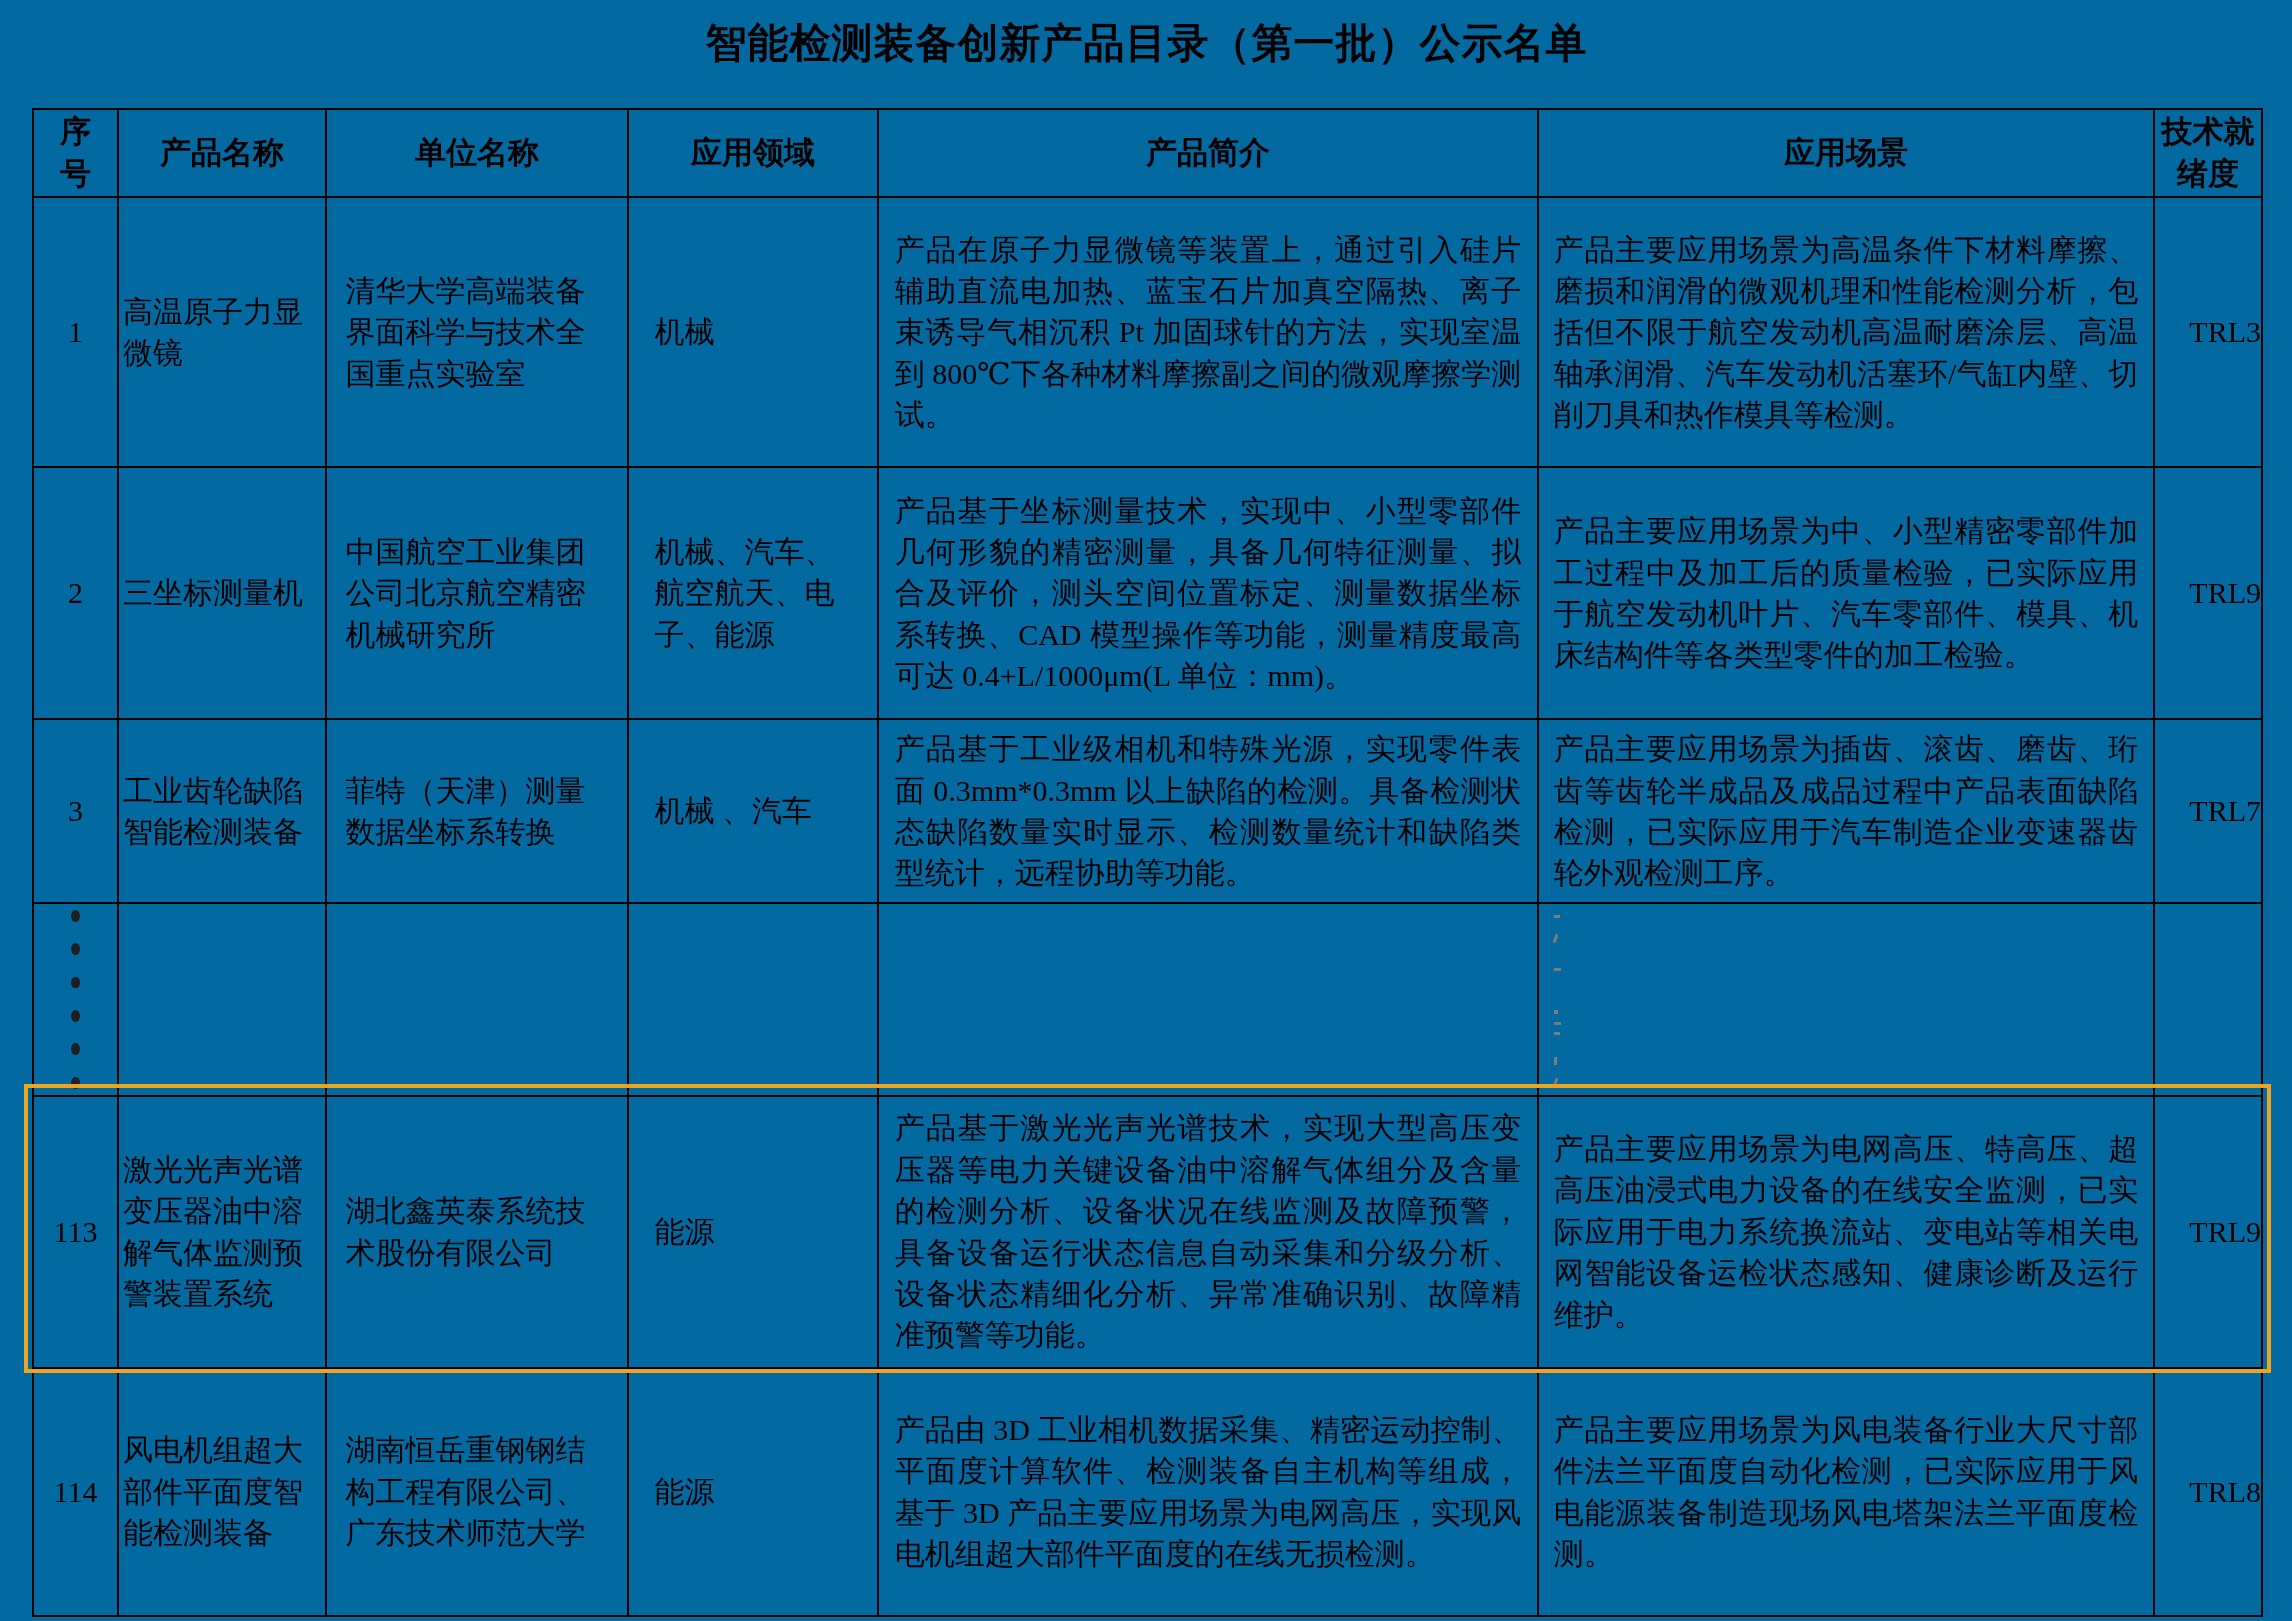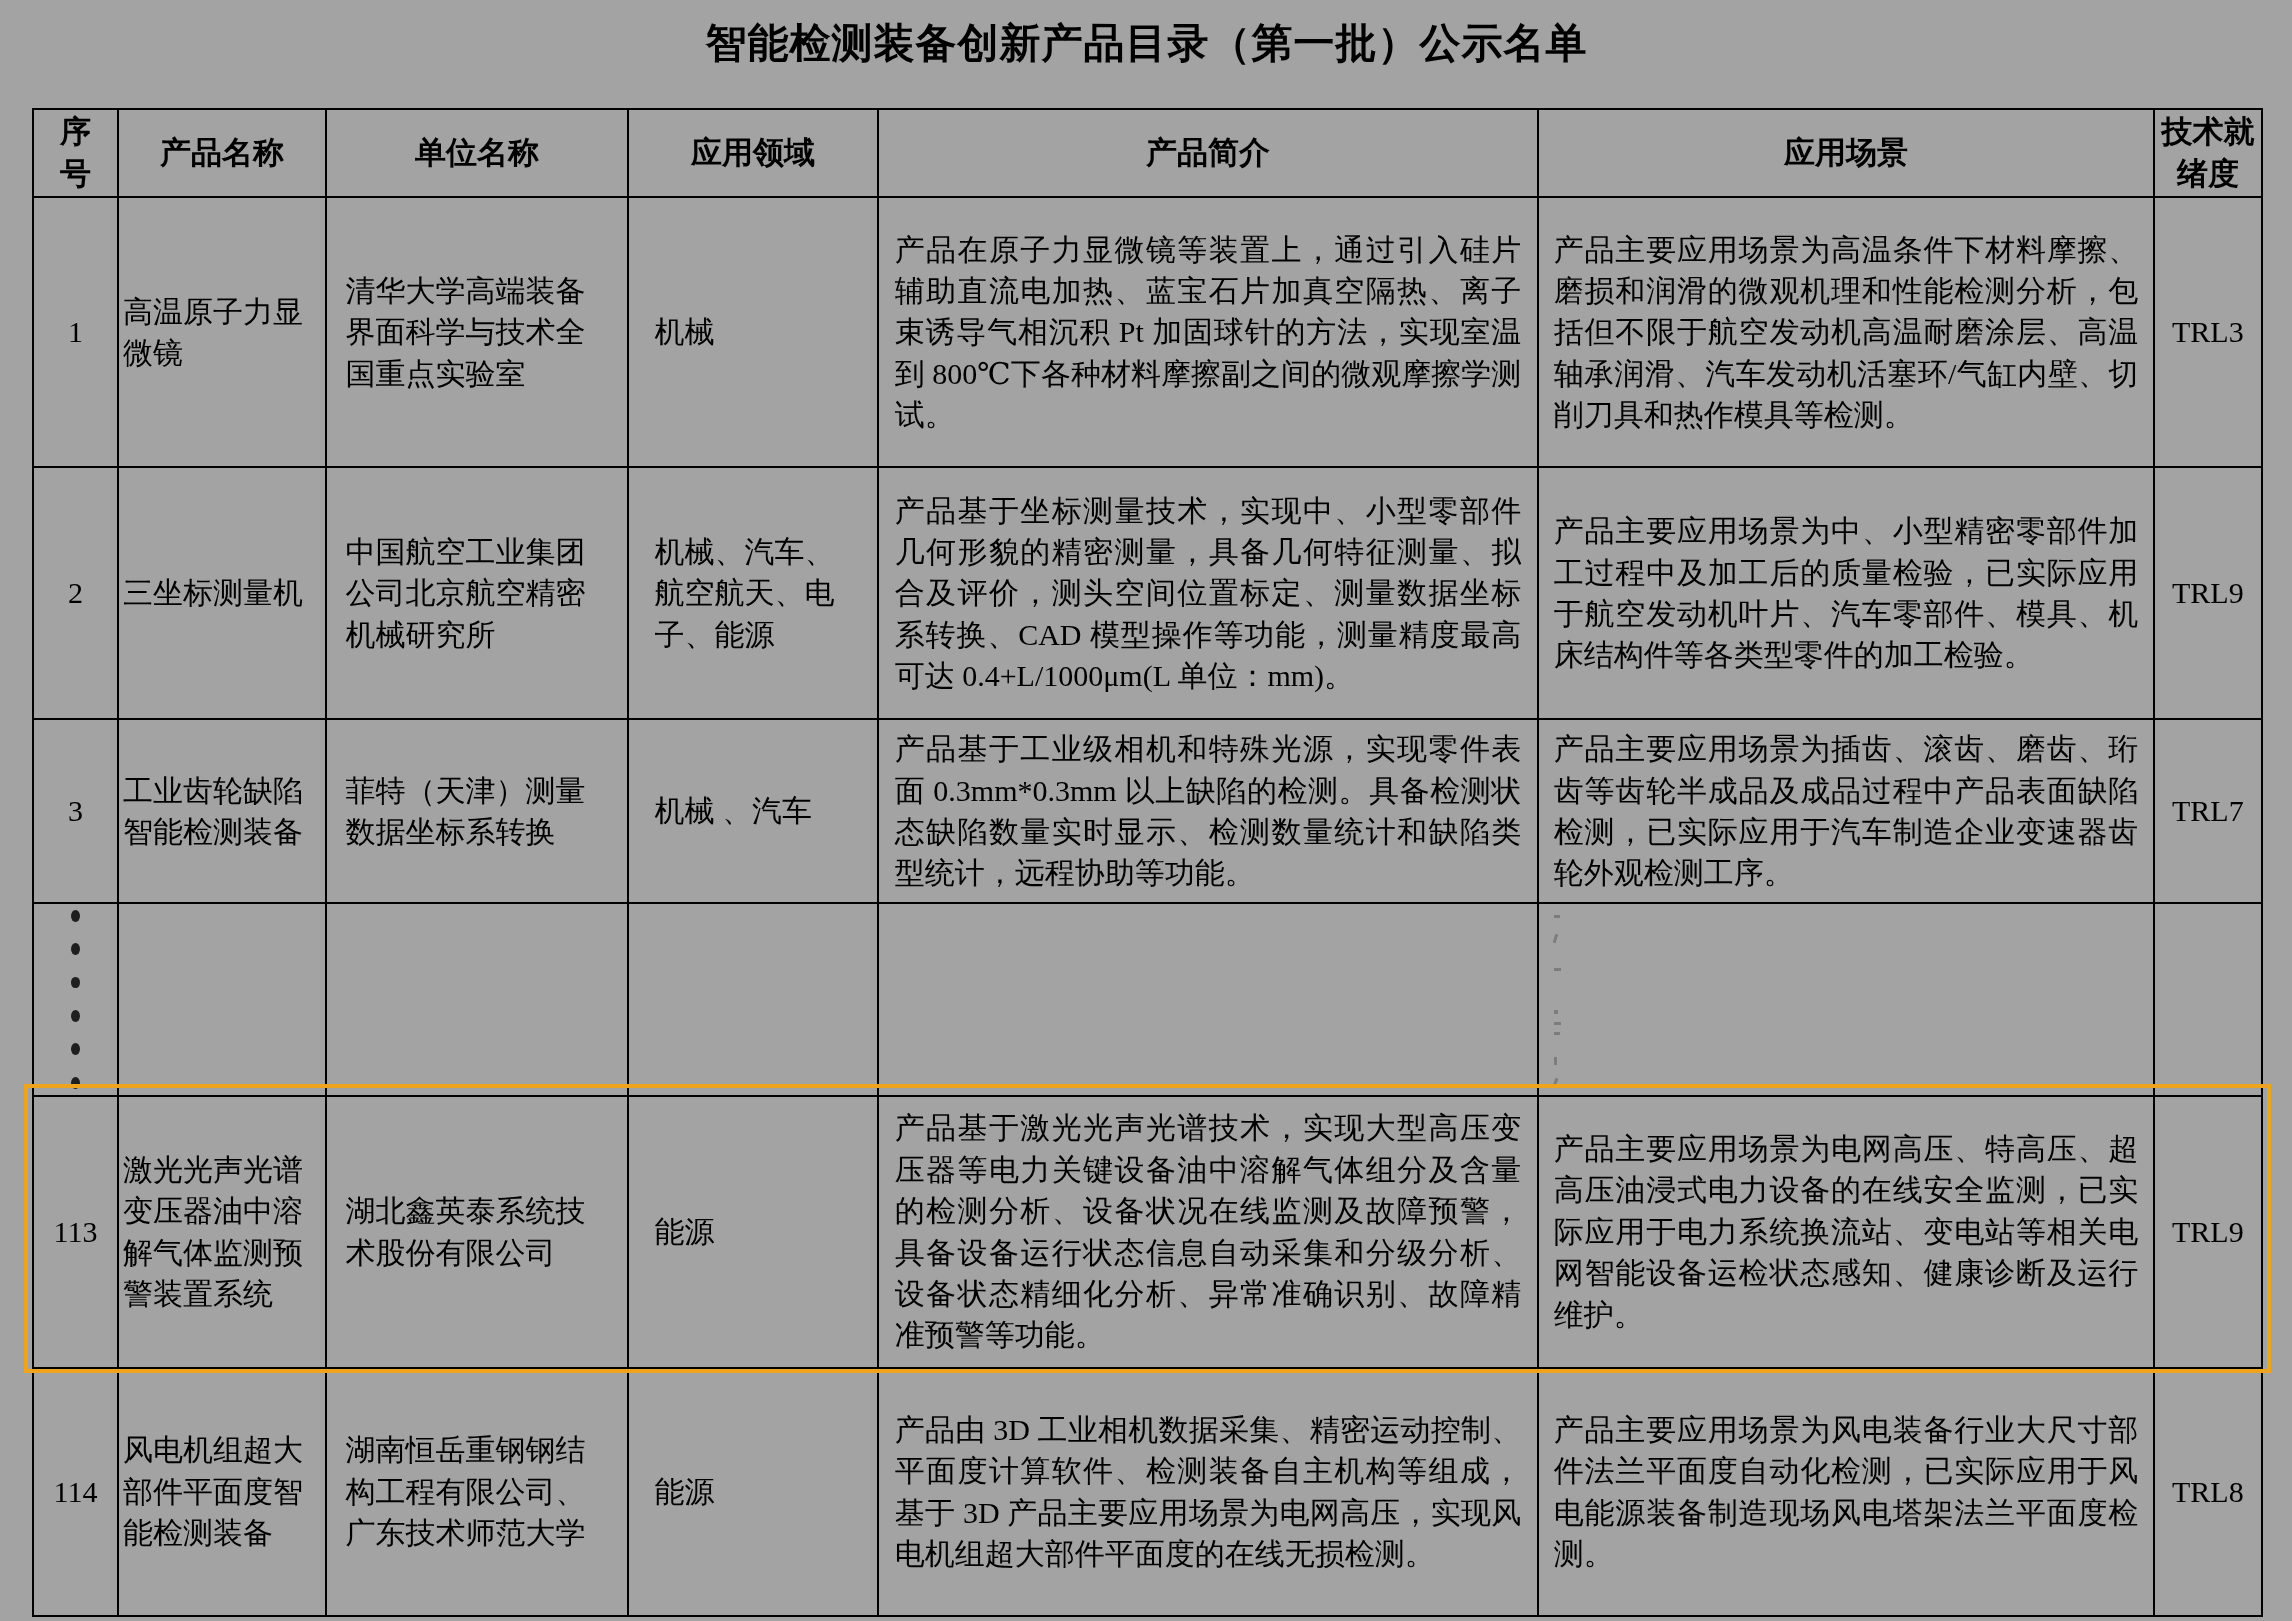--- a/index.html
+++ b/index.html
@@ -1,18 +1,18 @@
 <!DOCTYPE html>
 <html><head>
 <meta charset="utf-8">
 <style>
   * { margin:0; padding:0; box-sizing:border-box; }
   html,body { background:#ffffff; }
   .page {
-    position:relative; width:2293px; height:1621px; background:#a3a3a3;
+    position:relative; width:2293px; height:1621px; background:#0369a1;
     font-family:"Liberation Serif","DejaVu Serif",serif; color:#000;
   }
   .doc-title {
     position:absolute; top:15.7px; left:0; width:100%;
     text-align:center; font-size:41px; font-weight:700; letter-spacing:1px;
   }
   table.catalog {
     position:absolute; left:32px; top:108px; width:2228px;
     border-collapse:collapse; table-layout:fixed;
     border:2.9px solid #000;
@@ -28,21 +28,21 @@
   
   tr.rh{height:88px} tr.r0{height:270px} tr.r1{height:252px} tr.r2{height:184px}
   tr.r3{height:191px} tr.r4{height:272px} tr.r5{height:248px}
   
   .c-no{text-align:center;}
   .c-product{padding:0 4px;}
   .c-org{padding:0 18.6px;}
   .c-field{padding:0 25.5px;}
   .c-intro{padding:3.9px 15.7px; text-align:justify; text-align-last:left;}
   .c-scenario{padding:3.9px 14.7px; text-align:justify; text-align-last:left;margin-left:32px;}
-  .c-trl{text-align:left;padding-left:17px;}
+  .c-trl{text-align:right;padding-left:17px;}
   
   .vdots{display:flex; flex-direction:column; align-items:center; gap:21.6px; padding:5.9px 0;}
   .vdots i{display:block; width:8.8px; height:11.8px; background:#1f1f1f; border-radius:50%;}
   
   .artifacts{display:flex; flex-direction:column; align-items:flex-start;}
   .artifacts span{display:block; background:#7d7d7d;}
   .artifacts span:nth-child(1){width:5.9px;height:2.9px;margin-top:3.9px;}
   .artifacts span:nth-child(2){width:2.9px;height:8.8px;transform:rotate(18deg);margin-top:15.7px;}
   .artifacts span:nth-child(3){width:6.9px;height:2.9px;margin-top:25.5px;}
   .artifacts span:nth-child(4){width:3.9px;height:3.9px;margin-top:39px;}

